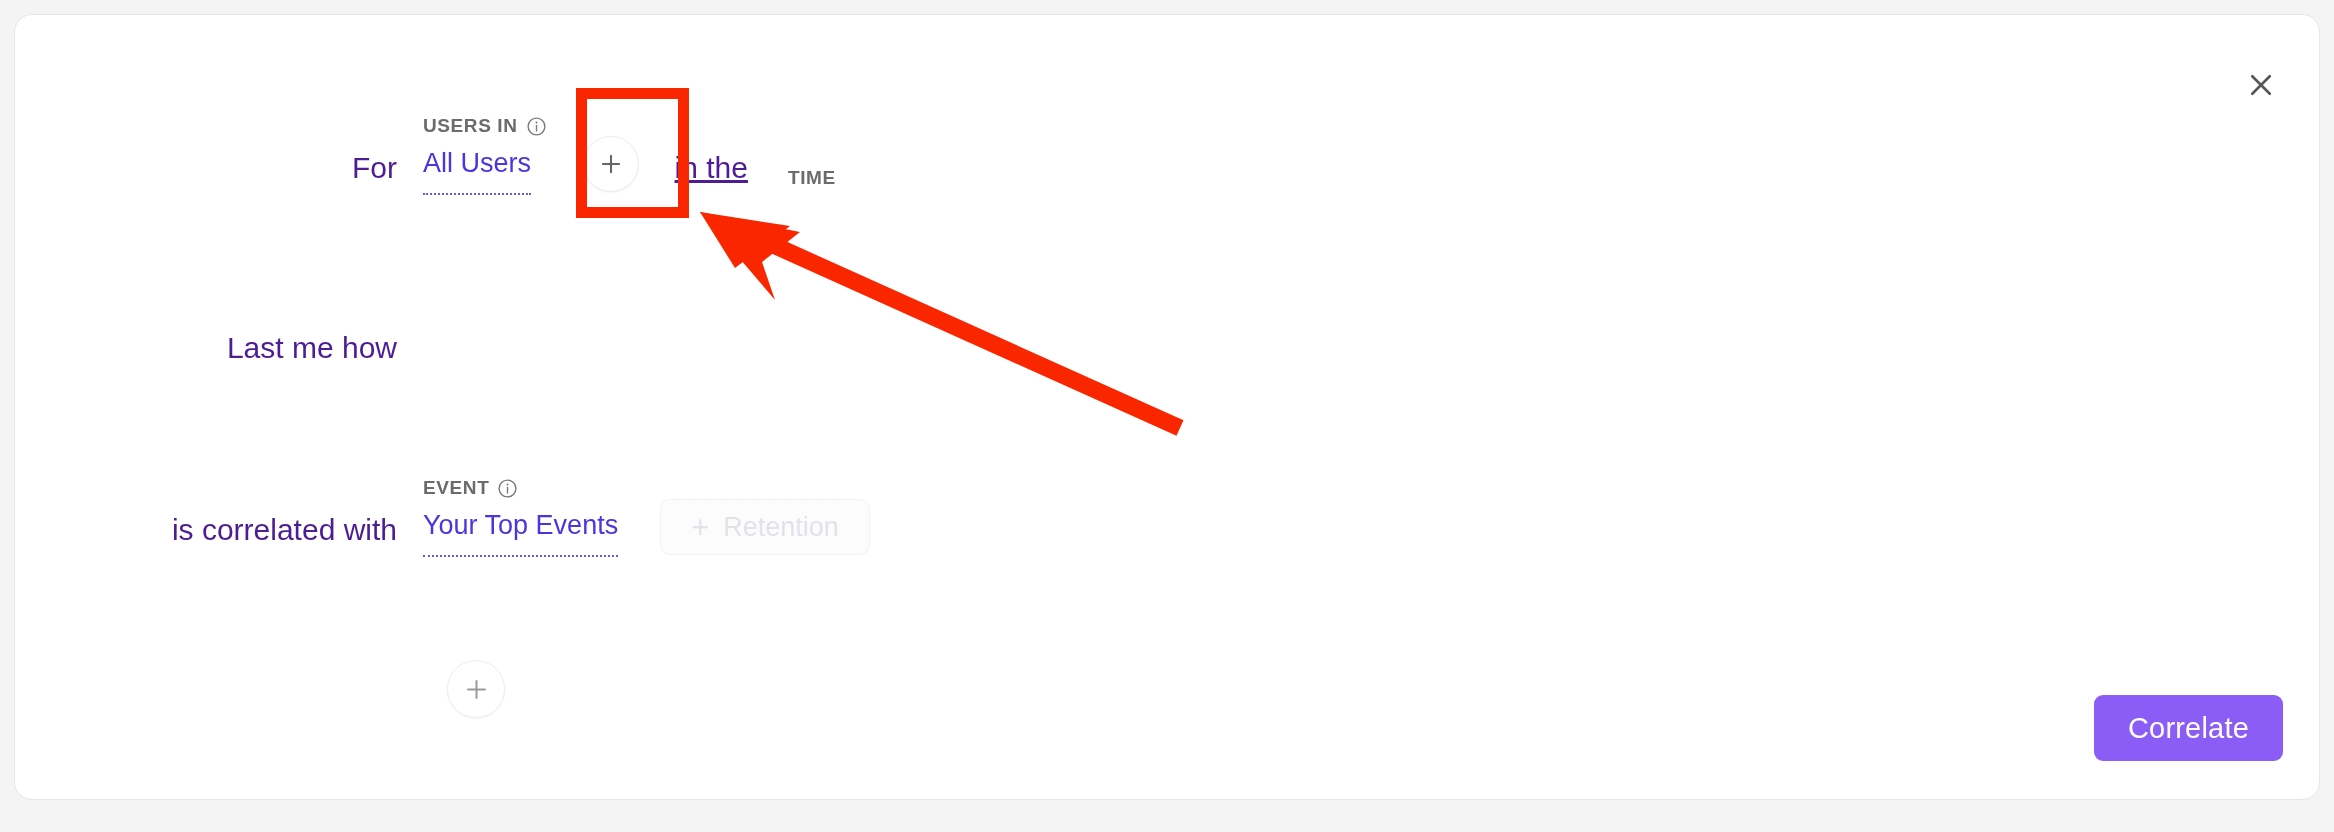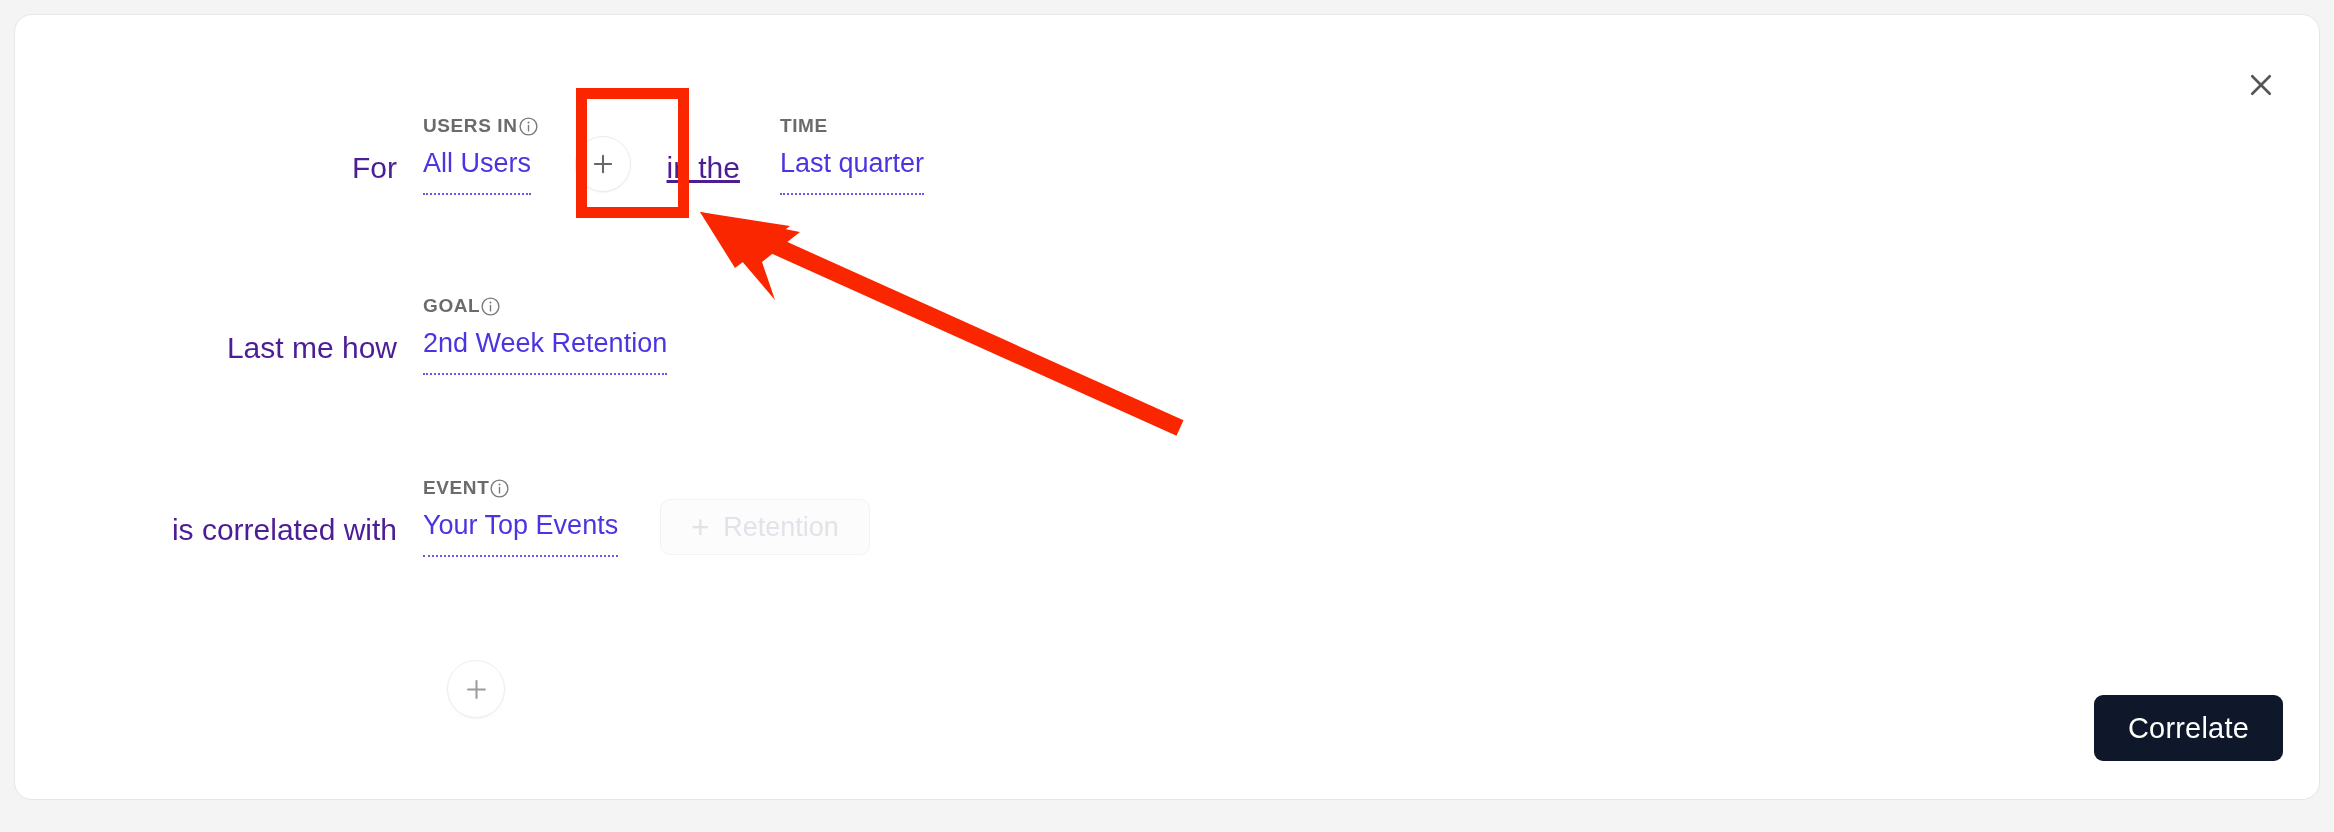--- a/index.html
+++ b/index.html
@@ -89,20 +89,21 @@
   .field {
     display: flex;
     flex-direction: column;
     align-items: flex-start;
     position: relative;
   }
 
   .field-label {
     display: flex;
     align-items: center;
+    gap: 8px;
     font-size: 19px;
     letter-spacing: 0.6px;
     font-weight: 700;
     color: #6b6b6b;
     text-transform: uppercase;
     margin-bottom: 6px;
     white-space: nowrap;
   }
 
   .info-icon {
@@ -273,44 +274,30 @@
             </span>
           </button>
         </div>
 
         <div class="phrase" style="padding-right:40px;text-decoration:underline;">in the</div>
 
         <div class="field">
           <div class="field-label">
             <span>TIME</span>
           </div>
-          <button class="field-value" style="color: rgb(75, 53, 224);">Last quarter</button>
         </div>
 
       </div>
 
       <div class="row row-2">
 
         <div class="phrase-col">
           <span class="phrase">Last me how</span>
         </div>
 
-        <div class="field">
-          <div class="field-label">
-            <span>GOAL</span>
-            <span class="info-icon">
-              <svg width="21" height="21" viewBox="0 0 20 20" fill="none" stroke="#7a7a7a" stroke-width="1.3">
-                <circle cx="10" cy="10" r="8"></circle>
-                <circle cx="10" cy="6.1" r="0.95" fill="#7a7a7a" stroke="none"></circle>
-                <line x1="10" y1="9" x2="10" y2="14.2" stroke-linecap="round"></line>
-              </svg>
-            </span>
-          </div>
-          <button class="field-value" style="color: rgb(75, 53, 224);">2nd Week Retention</button>
-        </div>
 
       </div>
 
       <div class="row row-3">
 
         <div class="phrase-col">
           <span class="phrase">is correlated with</span>
         </div>
 
         <div class="field">
@@ -340,21 +327,21 @@
       <button class="plus-circle">
         <span>
           <svg width="27" height="27" viewBox="0 0 24 24" fill="none" stroke="#9b9b9b" stroke-width="1.8" stroke-linecap="round">
             <line x1="12" y1="4.5" x2="12" y2="19.5"></line>
             <line x1="4.5" y1="12" x2="19.5" y2="12"></line>
           </svg>
         </span>
       </button>
     </div>
 
-    <button class="correlate-btn" style="background: #0f172a;">Correlate</button>
+    <button class="correlate-btn" style="background: #8b5cf6;">Correlate</button>
 
   </div>
 
   <div class="annotation">
 
     <div class="highlight-box" style="border-color: rgb(250, 38, 0);"></div>
 
     <svg class="annotation-arrow" width="2334" height="832" style="position:absolute;left:0;top:0;">
       <line x1="1180" y1="428" x2="740" y2="230" stroke="#FA2600" stroke-width="17" stroke-linecap="butt"></line>
       <polygon points="700,212 800,232 762,262 775,300" fill="#FA2600"></polygon>

